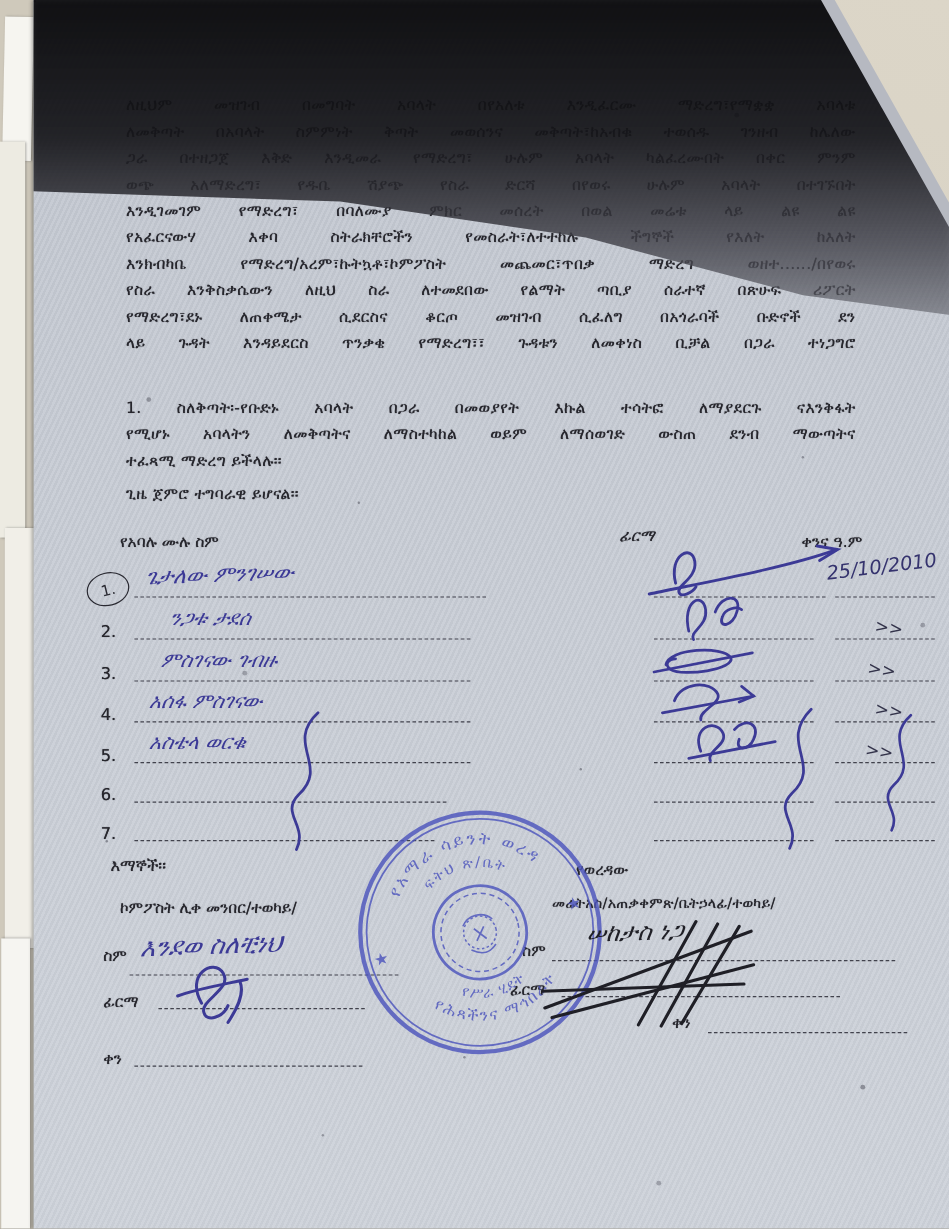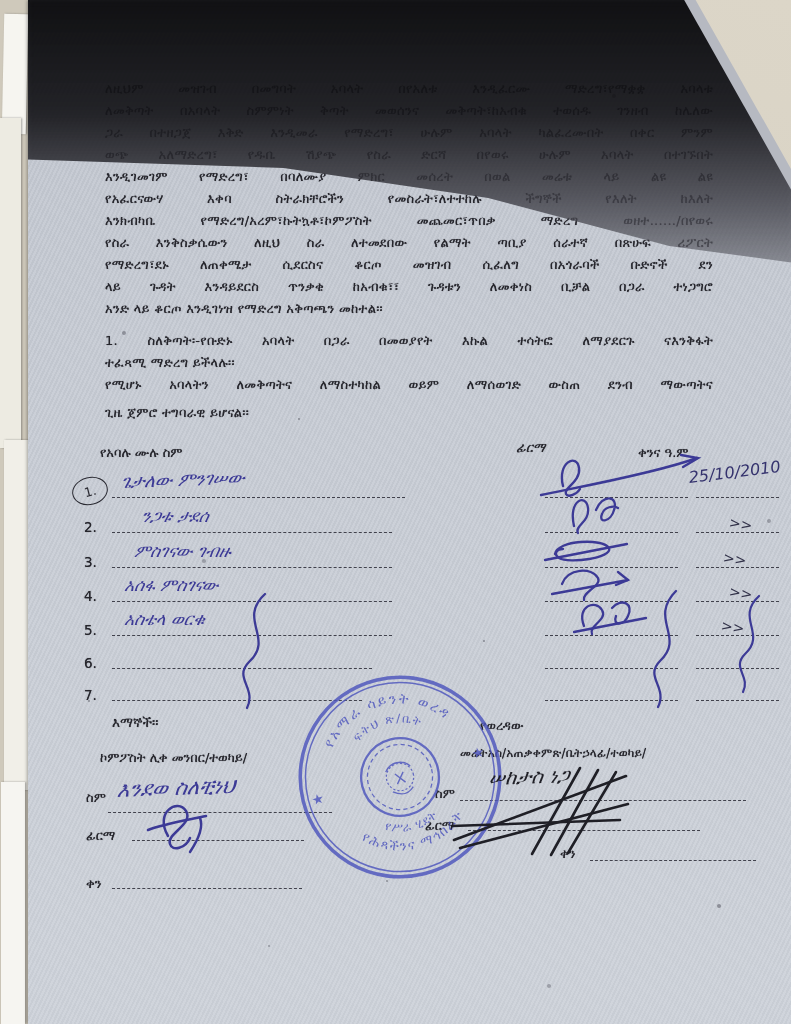--- a/index.html
+++ b/index.html
@@ -71,37 +71,36 @@
     <div class="block body-text print" style="top:78px">
       <span class="ln">ለዚህም መዝገብ በመግባት አባላት በየአለቱ እንዲፈርሙ ማድረግ፣የማቋቋ አባላቱ</span>
       <span class="ln">ለመቅጣት በአባላት ስምምነት ቅጣት መወሰንና መቅጣት፣ከአብቁ ተወሰዱ ገንዘብ ከሌለው</span>
       <span class="ln">ጋራ በተዘጋጀ እቅድ እንዲመራ የማድረግ፣ ሁሉም አባላት ካልፈረሙበት በቀር ምንም</span>
       <span class="ln">ወጭ አለማድረግ፣ የዱቤ ሽያጭ የስራ ድርሻ በየወሩ ሁሉም አባላት በተገኙበት</span>
       <span class="ln">እንዲገመገም የማድረግ፣ በባለሙያ ምክር መሰረት በወል መሬቱ ላይ ልዩ ልዩ</span>
       <span class="ln">የአፈርናውሃ እቀባ ስትራክቸሮችን የመስራት፣ለተተከሉ ችግኞች የእለት ከእለት</span>
       <span class="ln">እንክብካቤ የማድረግ/አረም፣ኩትኳቶ፣ኮምፖስት መጨመር፣ጥበቃ ማድረግ ወዘተ....../በየወሩ</span>
       <span class="ln">የስራ እንቅስቃሴውን ለዚህ ስራ ለተመደበው የልማት ጣቢያ ሰራተኛ በጽሁፍ ሪፖርት</span>
       <span class="ln">የማድረግ፣ደኑ ለጠቀሜታ ሲደርስና ቆርጦ መዝገብ ሲፈለግ በአጎራባች ቡድኖች ደን</span>
-      <span class="ln">ላይ ጉዳት እንዳይደርስ ጥንቃቄ ከአብቁ፣፣ ጉዳቱን ለመቀነስ ቢቻል በጋራ ተነጋግሮ</span>
-      <span class="ln short">አንድ ላይ ቆርጦ እንዲገነዝ የማድረግ አቅጣጫን መከተል፡፡</span>
+      <span class="ln">ላይ ጉዳት እንዳይደርስ ጥንቃቄ የማድረግ፣፣ ጉዳቱን ለመቀነስ ቢቻል በጋራ ተነጋግሮ</span>
     </div>
 
     <div class="block body-text print" style="top:330px">
       <span class="ln">1. ስለቅጣት፡-የቡድኑ አባላት በጋራ በመወያየት እኩል ተሳትፎ ለማያደርጉ ናእንቅፋት</span>
+      <span class="ln">የሚሆኑ አባላትን ለመቅጣትና ለማስተካከል ወይም ለማሰወገድ ውስጠ ደንብ ማውጣትና</span>
       <span class="ln short">ተፈጻሚ ማድረግ ይችላሉ፡፡</span>
-      <span class="ln">የሚሆኑ አባላትን ለመቅጣትና ለማስተካከል ወይም ለማሰወገድ ውስጠ ደንብ ማውጣትና</span>
     </div>
 
     <div class="block body-text print" style="top:402px">
       <span class="ln short">ጊዜ ጀምሮ ተግባራዊ ይሆናል፡፡</span>
     </div>
 
     <div class="lbl print" style="left:72px;top:445px">የአባሉ ሙሉ ስም</div>
     <div class="lbl print" style="left:488px;top:440px;font-style:italic">ፊርማ</div>
-    <div class="lbl print" style="left:610px;top:445px">ቀንና ዓ.ም</div>
+    <div class="lbl print" style="left:640px;top:445px">ቀንና ዓ.ም</div>
 
     <div class="circ1">
         <span>1.</span>
       </div>
     <style>.circ1{left:44px;top:477px;}</style>
     <div class="dash" style="left:84px;top:497px;width:293px"></div>
     <div class="hw" style="left:92px;top:471px;font-size:18px;transform:skewX(-9deg) rotate(-2deg)">ጌታለው ምንገሠው</div>
     <div class="dash" style="left:517px;top:497px;width:143px"></div>
     <svg class="sig" style="left:505px;top:448px" width="170" height="52" viewBox="0 0 170 52">
       <g fill="none" stroke="#3c3a96" stroke-width="2.4" stroke-linecap="round">
@@ -180,21 +179,21 @@
     <svg class="sig" style="left:205px;top:592px" width="40" height="120" viewBox="0 0 40 120">
       <path d="M32,2 C4,28 42,46 16,70 C0,86 24,96 14,116" fill="none" stroke="#3c3a96" stroke-width="2.3" stroke-linecap="round"></path>
     </svg>
     <svg class="sig" style="left:618px;top:588px" width="40" height="122" viewBox="0 0 40 120">
       <path d="M30,2 C2,30 40,48 14,72 C-2,88 22,98 12,118" fill="none" stroke="#3c3a96" stroke-width="2.3" stroke-linecap="round"></path>
     </svg>
     <svg class="sig" style="left:703px;top:594px" width="36" height="100" viewBox="0 0 36 100">
       <path d="M28,2 C4,24 36,40 14,60 C0,74 20,82 12,98" fill="none" stroke="#3c3a96" stroke-width="2.2" stroke-linecap="round"></path>
     </svg>
 
-    <div class="lbl print" style="left:84px;top:714px;font-size:13.5px">እማኞች፡፡</div>
+    <div class="lbl print" style="left:64px;top:714px;font-size:13.5px">እማኞች፡፡</div>
 
     <svg class="stamp" style="left:267px;top:672px" width="210" height="210" viewBox="0 0 200 200">
       <g fill="none" stroke="#4d55bd">
         <circle cx="100" cy="100" r="95" stroke-width="3.4"></circle>
         <circle cx="100" cy="100" r="90" stroke-width="1.4"></circle>
         <circle cx="100" cy="100" r="37" stroke-width="2.2"></circle>
         <circle cx="100" cy="100" r="31" stroke-width="1.2" stroke-dasharray="4 3"></circle>
         <circle cx="100" cy="100" r="13" stroke-width="1.2" stroke-dasharray="2 2"></circle>
         <path d="M88,92 C94,84 106,84 112,92 M90,112 C98,118 104,118 110,112 M96,96 L104,106 M104,96 L96,106" stroke-width="1.3"></path>
       </g>

